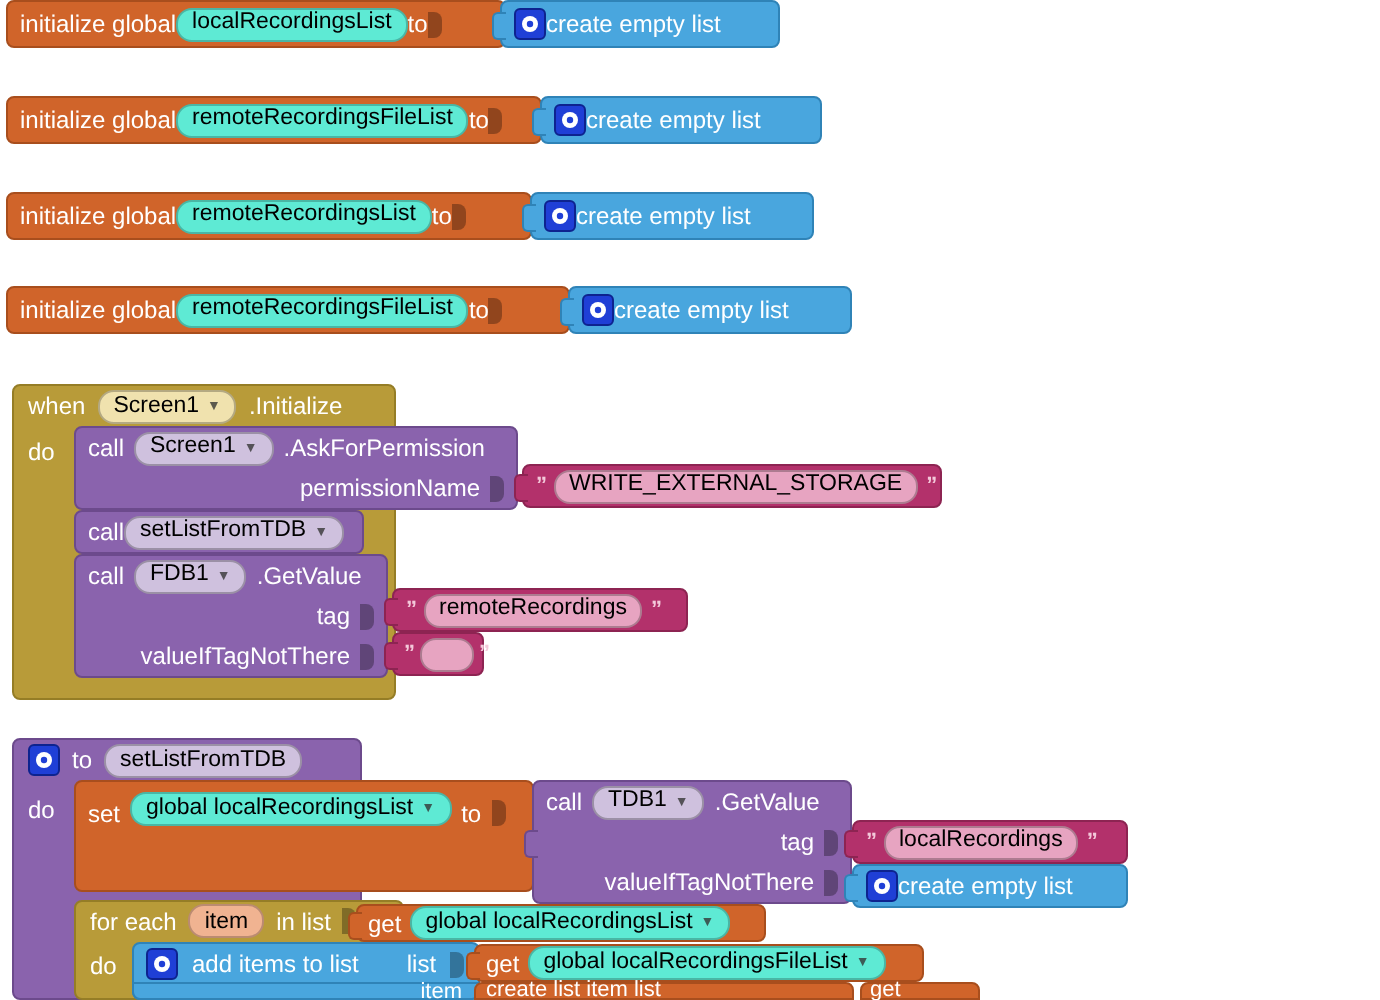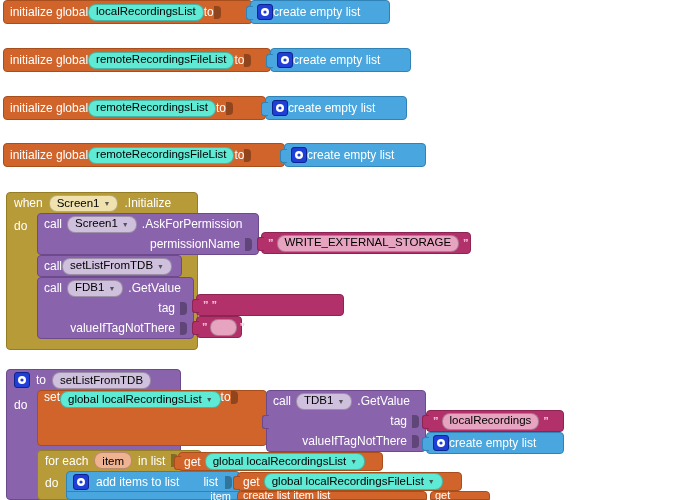--- a/index.html
+++ b/index.html
@@ -262,20 +262,21 @@
     <div class="paramrow">
       <span class="lbl">valueIfTagNotThere</span>
       <span class="socket"></span>
     </div>
   </div>
 
   <div class="blk c-magenta" style="left:196px; top:294px; width:148px; height:22px;">
     <span class="plug c-magenta"></span>
     <div class="row" style="gap:4px;">
       <span class="quote">”</span>
+      <span class="field pink">remoteRecordings</span>
       <span class="quote">”</span>
     </div>
   </div>
 
   <div class="blk c-magenta" style="left:196px; top:316px; width:46px; height:22px;">
     <span class="plug c-magenta"></span>
     <div class="row" style="gap:3px; padding:0 5px;">
       <span class="quote">”</span>
       <span class="field pink" style="min-width:11px;"></span>
       <span class="quote">”</span>
@@ -290,21 +291,21 @@
             <circle cx="5" cy="5" r="1.6" fill="#1f3fd6"></circle>
           </svg>
       </span>
       <span class="lbl">to</span>
       <span class="field purple">setListFromTDB</span>
     </div>
     <span class="cdo" style="top:28px;">do</span>
   </div>
 
   <div class="blk c-orange" style="left:37px; top:390px; width:230px; height:56px;">
-    <div style="display:flex; align-items:flex-start; height:22px; padding:0 6px; ">
+    <div style="display:flex; align-items:flex-end; height:22px; padding:0 6px; gap:5px;">
       <span class="lbl">set</span>
       <span class="field lightor">
         <span>global localRecordingsList</span>
           <span class="caret">▼</span>
       </span>
       <span class="lbl">to</span>
       <span class="socket"></span>
     </div>
   </div>
 

